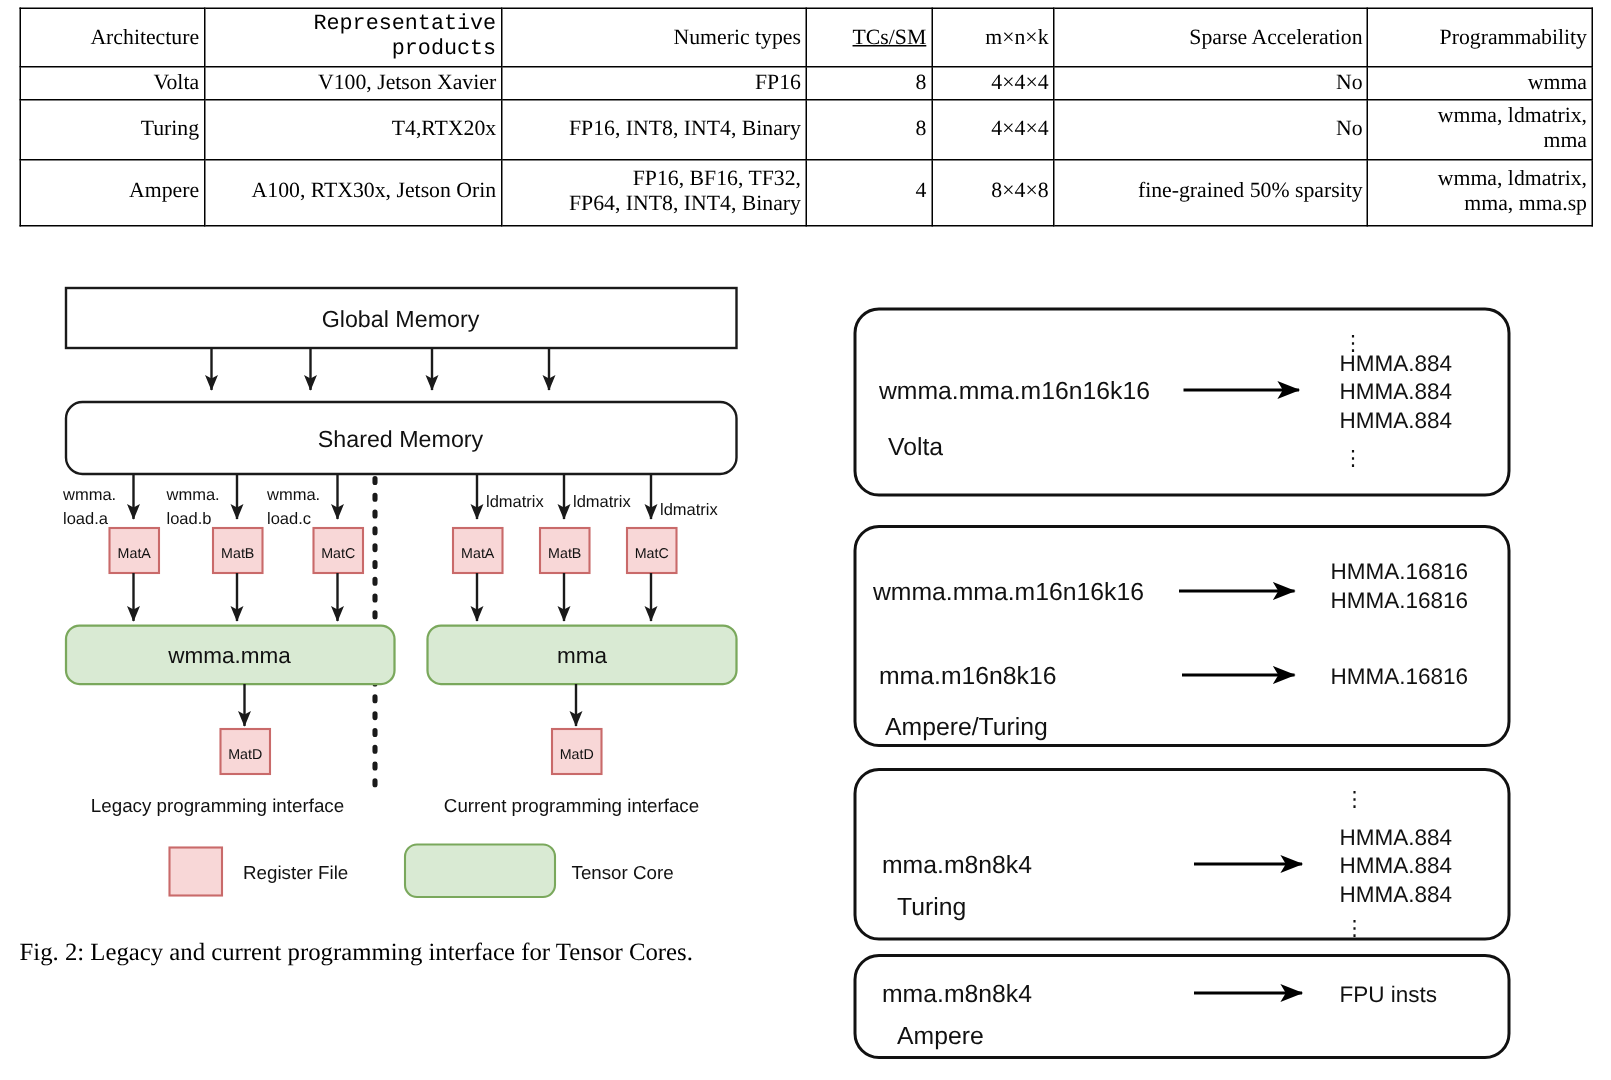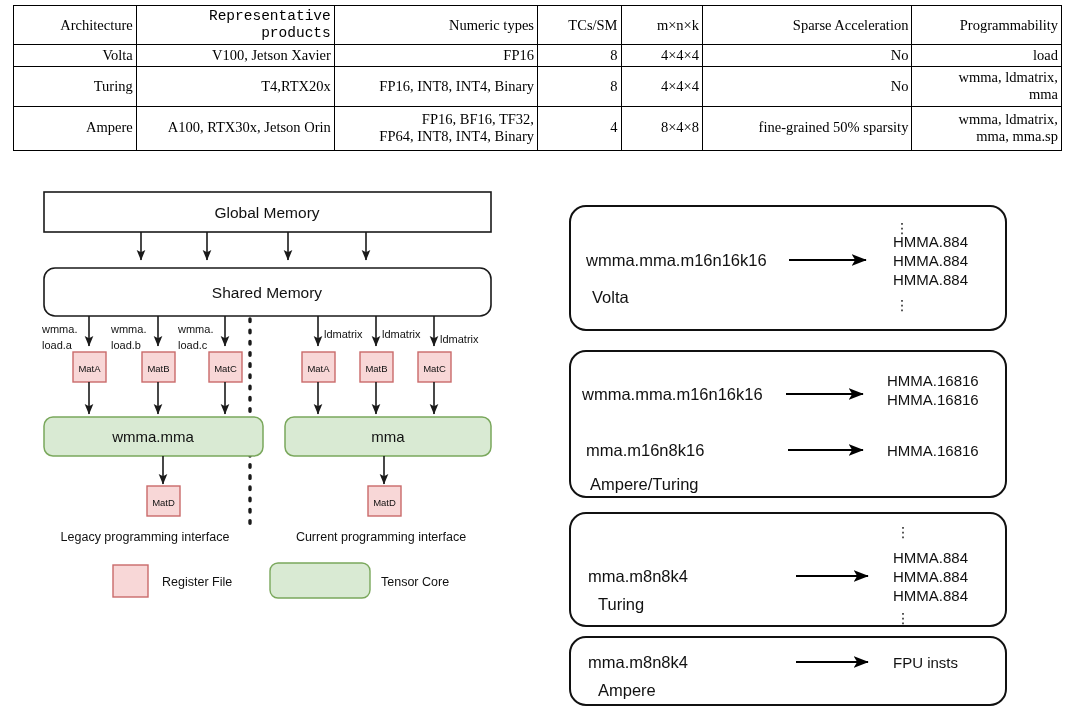--- a/index.html
+++ b/index.html
@@ -35,21 +35,21 @@
     padding: 2px 3px;
     text-align: right;
     vertical-align: middle;
     font-weight: normal;
   }
   table.arch-table th { height: 20px; }
   td.left-al { text-align: left; padding-left: 6px; }
   .col-arch   { width: 112px; }
   .col-prod   { width: 185px; font-family: Liberation Mono, monospace; }
   .col-num    { width: 190px; }
-  .col-tcs    { width: 74px;  }
+  .col-tcs    { width: 74px; text-decoration: underline;  }
   .col-mnk    { width: 72px;  }
   .col-sparse { width: 196px; }
   .col-prog   { width: 138px; }
   .r-tall1 { height: 38px; }
   .r-tall2 { height: 44px; }
 
   
   #left-fig {
     position: absolute;
     left: 0px;
@@ -99,21 +99,21 @@
       <tr>
         <td>Volta</td>
         <td>V100, Jetson Xavier</td>
         <td>
           <span>FP16</span>
         </td>
         <td>8</td>
         <td>4×4×4</td>
         <td>No</td>
         <td>
-          <span>load</span>
+          <span>wmma</span>
         </td>
       </tr>
       <tr class="r-tall1">
         <td>Turing</td>
         <td>T4,RTX20x</td>
         <td>
           <span>FP16, INT8, INT4, Binary</span>
         </td>
         <td>8</td>
         <td>4×4×4</td>
@@ -254,20 +254,21 @@
     <g>
       <rect x="113" y="389" width="35" height="32" fill="#f8d7d7" stroke="#c96a6a" stroke-width="1.4"></rect>
       <text x="162" y="410" font-family="Liberation Sans, sans-serif" font-size="12.5" fill="#111">Register File</text>
     </g>
     <g>
       <rect x="270" y="387" width="100" height="35" rx="8" ry="8" fill="#d9ead3" stroke="#7aa85c" stroke-width="1.4"></rect>
       <text x="381" y="410" font-family="Liberation Sans, sans-serif" font-size="12.5" fill="#111">Tensor Core</text>
     </g>
   </svg>
 
+  <div class="fig-cap">Fig. 2: Legacy and current programming interface for Tensor Cores.</div>
 </div>
 
 <div id="right-fig">
   <svg width="514" height="525" viewBox="0 0 514 525">
     <defs>
       <marker id="ah2" markerWidth="10" markerHeight="10" refX="7.2" refY="3.4" orient="auto" markerUnits="strokeWidth">
         <path d="M0,0.4 L7.6,3.4 L0,6.4 L1.8,3.4 z" fill="#000"></path>
       </marker>
     </defs>
 

